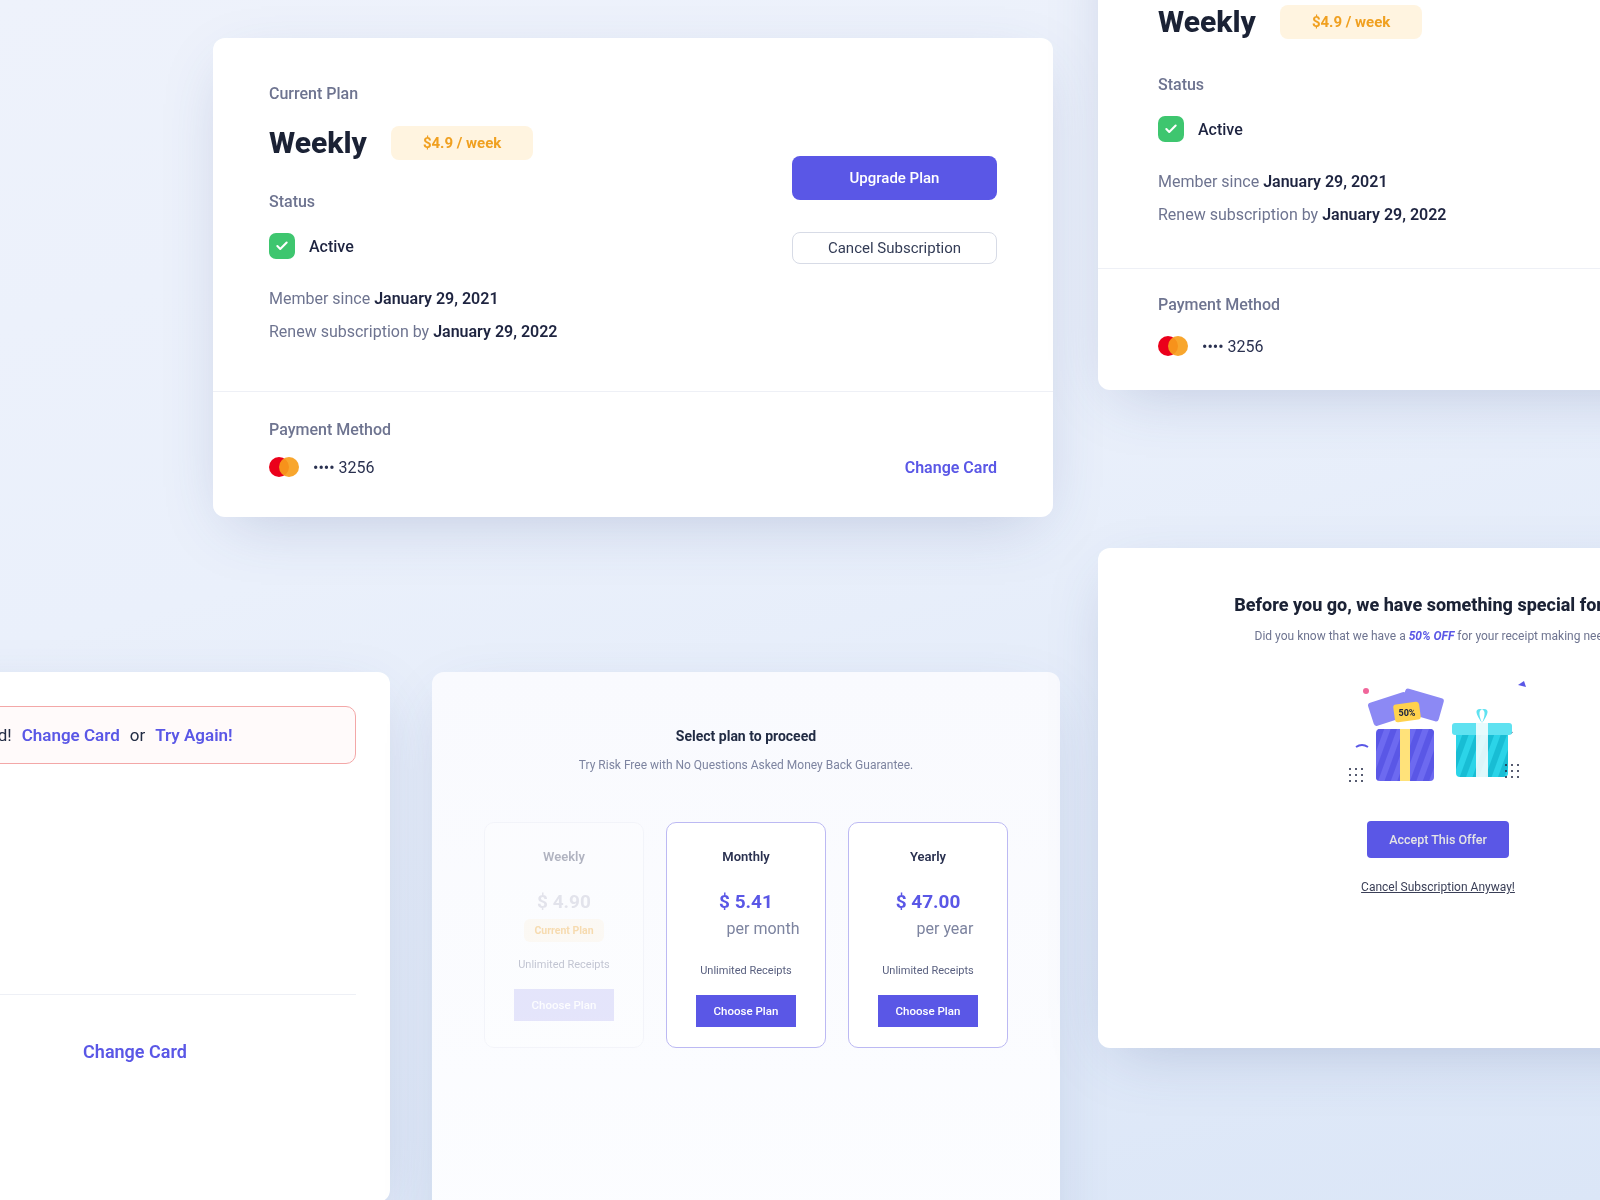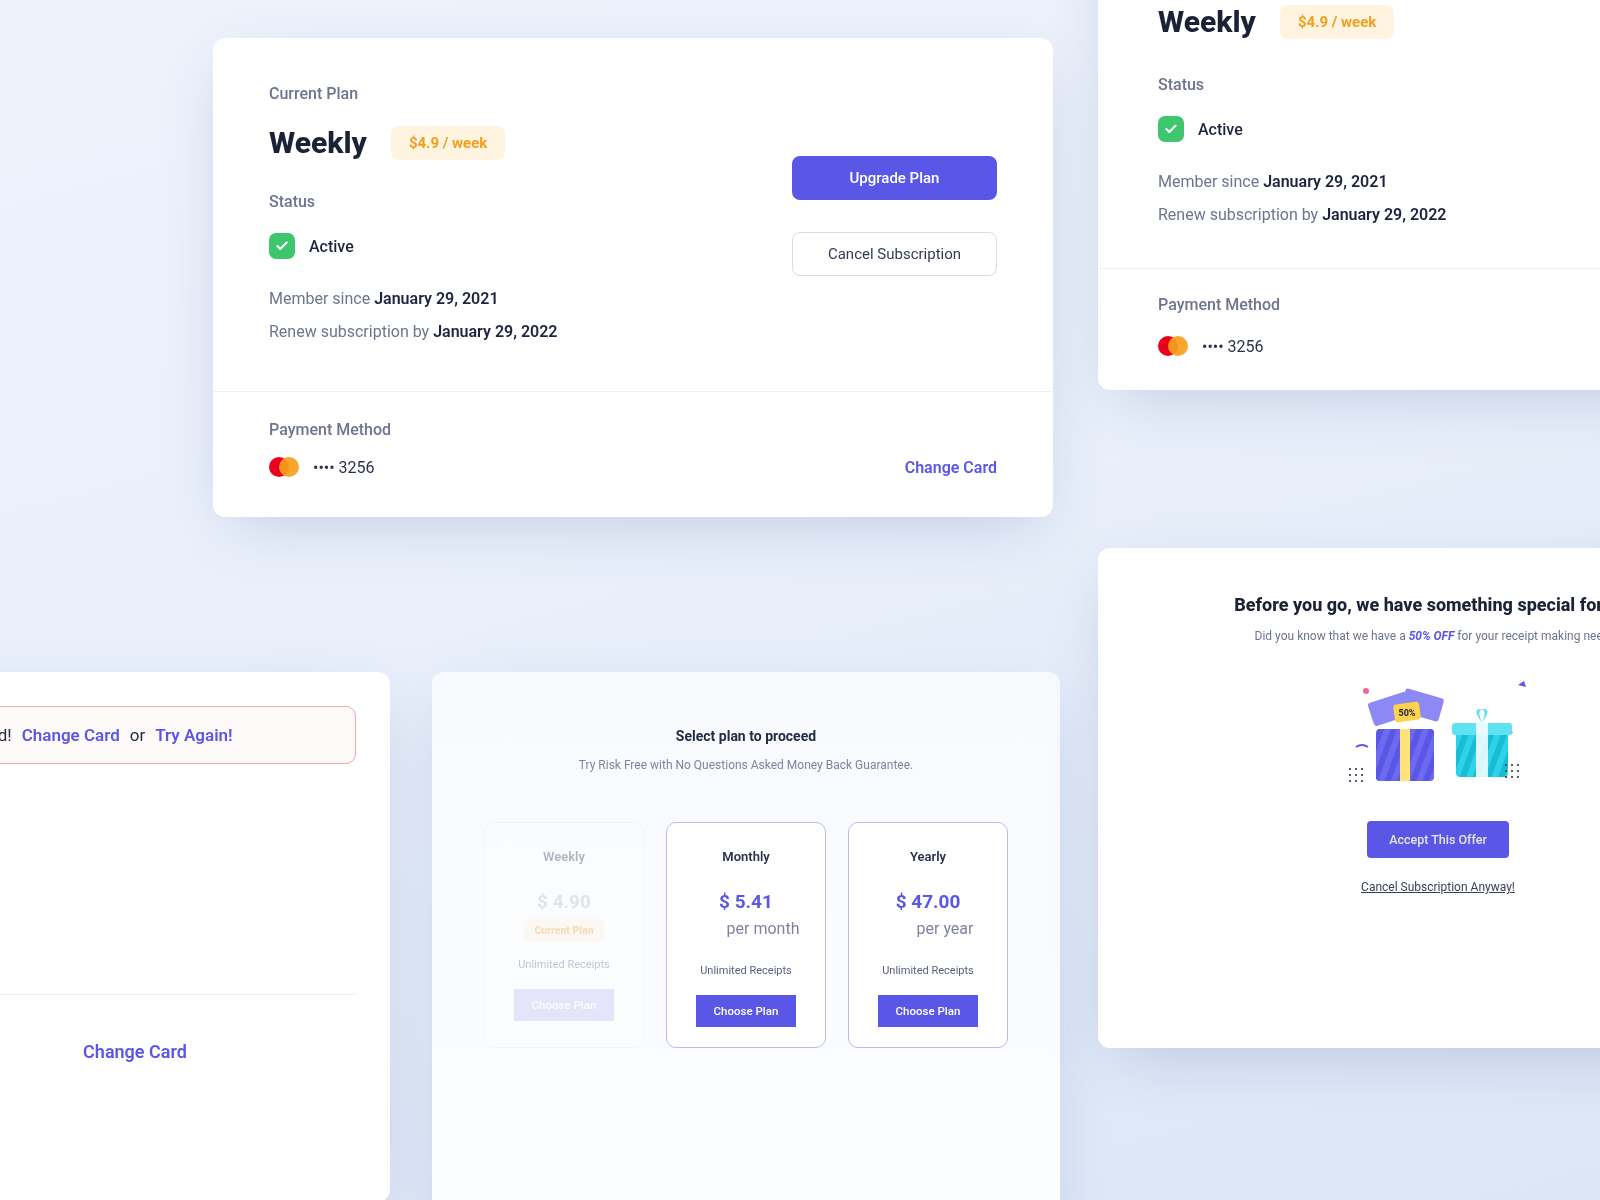--- a/index.html
+++ b/index.html
@@ -21,30 +21,30 @@
     background: #ffffff;
     border-radius: 12px;
     box-shadow: 0 18px 60px -18px rgba(60,80,140,0.25);
   }
   .main-card .pad { padding: 46px 56px 36px 56px; }
   .label-muted { color: #6e7490; font-size: 16px; font-weight: 500; margin-bottom: 22px; }
   .plan-row { display:flex; align-items:center; gap:24px; margin-bottom: 32px;}
   .plan-name { font-size: 30px; font-weight: 800; color:#1b2235; }
   .price-pill {
     background:#fff4e0; color:#f0a020; font-weight:700; font-size:15px;
-    padding:8px 18px; border-radius:8px;
+    padding:8px 32px; border-radius:8px;
   }
   .btn-col { position:absolute; right:56px; top:118px; display:flex; flex-direction:column; gap:32px; width:205px;}
   .btn-primary {
     background:#5a57e6; color:#fff; font-size:15px; font-weight:500;
     padding:13px 0; text-align:center; border-radius:8px; cursor:pointer;
   }
   .btn-outline {
     background:#fff; border:1px solid #d7dbe6; color:#333c56; font-size:15px;
-    padding:12px 0; text-align:center; border-radius:8px; cursor:pointer;
+    padding:6px 0; text-align:center; border-radius:8px; cursor:pointer;
   }
   .status-section { margin-top: 18px; }
   .status-row { display:flex; align-items:center; gap:14px; margin-top:14px; margin-bottom:30px;}
   .check-badge {
     width:26px;height:26px;border-radius:7px;background:#3ec66f;
     display:flex;align-items:center;justify-content:center;color:#fff;font-size:14px;
   }
   .info-line { font-size:16px; color:#6e7490; margin-bottom:14px;}
   .info-line strong { color:#1e2440; font-weight:600;}
   .divider { border-top:1px solid #eef0f6; }

